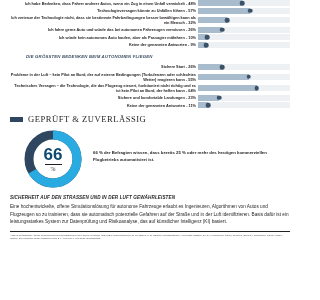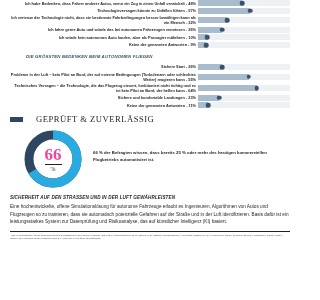--- a/index.html
+++ b/index.html
@@ -76,21 +76,21 @@
     letter-spacing: 0.18px;
     color: #3c4f63;
     margin: 6px 0 5px 16px;
     text-transform: uppercase;
   }
 
   
   .band {
     display: flex;
     align-items: center;
-    gap: 13px;
+    gap: 5px;
     margin: 6px 0 4px 0;
   }
   .band-mark {
     width: 13px;
     height: 5px;
     background: #2e4660;
     flex: 0 0 auto;
   }
   .band-title {
     font-family: "Liberation Serif", serif;
@@ -117,25 +117,25 @@
   .donut-center {
     position: absolute;
     inset: 0;
     display: flex;
     flex-direction: column;
     align-items: center;
     justify-content: center;
     pointer-events: none;
   }
   .donut-value {
-    font-family: Liberation Serif, serif;
+    font-family: Liberation Sans, sans-serif;
     font-weight: 700;
     font-size: 17px;
     line-height: 16px;
-    color: #ec4899;
+    color: #0c4a6e;
   }
   .donut-divider {
     width: 17px;
     height: 0.8px;
     background: #231f20;
     margin: 1.2px 0 0.6px;
   }
   .donut-unit {
     font-family: "Liberation Serif", serif;
     font-size: 6px;

